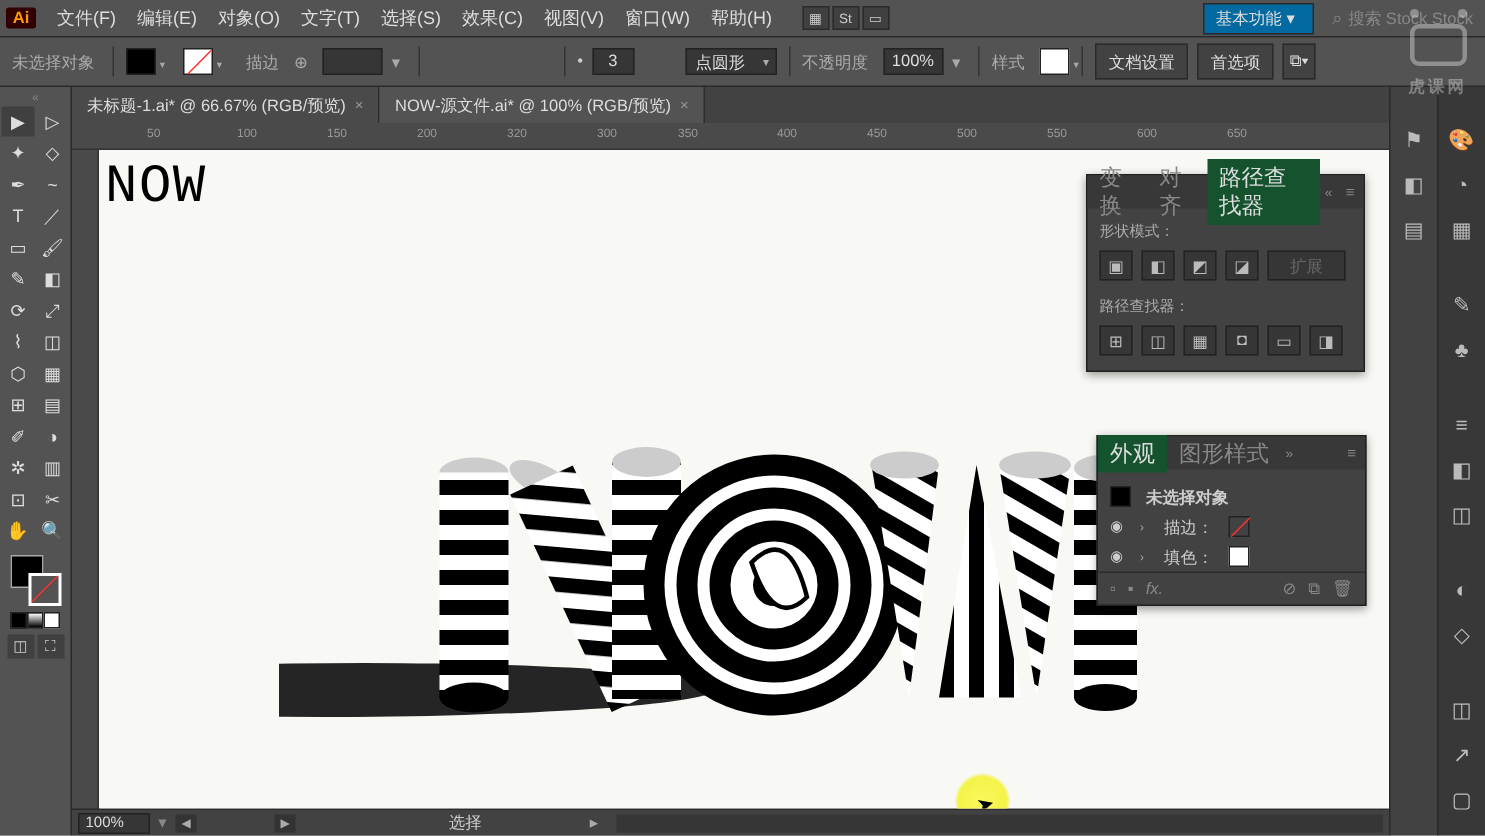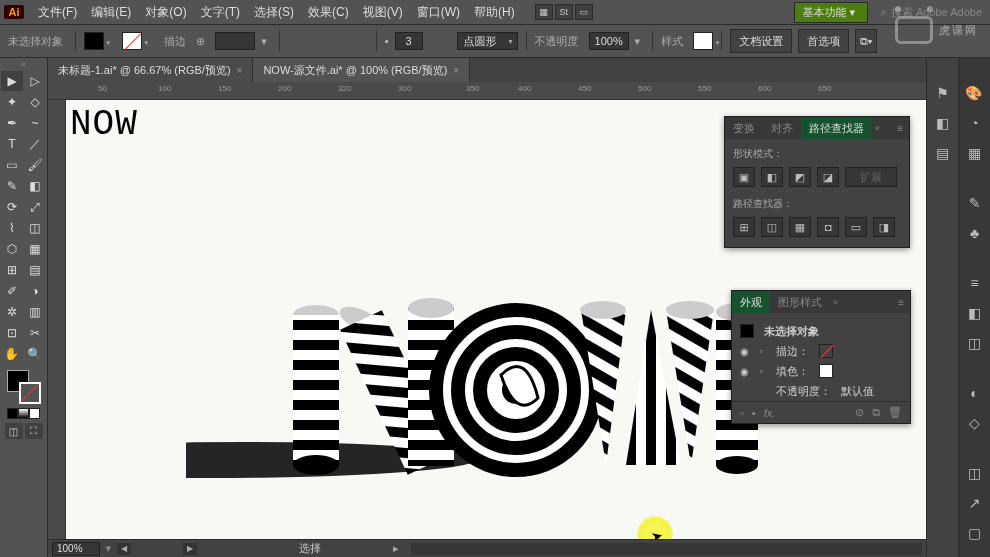--- a/index.html
+++ b/index.html
@@ -7,21 +7,21 @@
 
 
 .app { display: flex; flex-direction: column; height: 100%; }
 
 
 .menubar { height: 24px; background: #535353; display: flex; align-items: center; padding: 0 4px; gap: 2px; }
 .ai-logo { width: 20px; height: 14px; background: #310000; color: #ff9a00; font-weight: bold; display: flex; align-items: center; justify-content: center; border-radius: 2px; font-size: 11px; margin-right: 6px; }
 .menu-item { padding: 3px 6px; color: #ddd; cursor: pointer; font-size: 12px; }
 .menubar-right { margin-left: auto; display: flex; align-items: center; gap: 8px; }
 .icon-btn { width: 18px; height: 16px; background: #404040; border: 1px solid #2a2a2a; display: flex; align-items: center; justify-content: center; color: #ccc; font-size: 9px; }
-.workspace-sel { background: #4d7c0f; padding: 2px 12px 2px 8px; border: 1px solid #2a2a2a; color: #ddd; font-size: 11px; }
+.workspace-sel { background: #0369a1; padding: 2px 12px 2px 8px; border: 1px solid #2a2a2a; color: #ddd; font-size: 11px; }
 .search-stock { display: flex; align-items: center; gap: 4px; background: #535353; padding: 2px 4px; color: #888; }
 .search-stock .mag { font-size: 12px; }
 
 
 .controlbar { height: 34px; background: #535353; border-bottom: 1px solid #2a2a2a; border-top: 1px solid #2a2a2a; display: flex; align-items: center; padding: 0 8px; gap: 6px; }
 .control-label { color: #aaa; margin-right: 4px; }
 .swatch { width: 20px; height: 18px; background: #000; border: 1px solid #222; position: relative; }
 .swatch .dd { position: absolute; right: -7px; top: 6px; font-size: 7px; color: #aaa; }
 .swatch.slash::after { content: ""; position: absolute; width: 22px; height: 1px; background: #ff3030; top: 8px; left: -1px; transform: rotate(-45deg); }
 .swatch.white { background: #fff; }
@@ -77,21 +77,21 @@
 
 
 .right-strip { width: 32px; background: #424242; display: flex; flex-direction: column; align-items: center; padding-top: 26px; gap: 12px; border-left: 1px solid #2a2a2a; }
 .right-strip .ricon { width: 18px; height: 18px; color: #bbb; display: flex; align-items: center; justify-content: center; font-size: 14px; }
 .right-strip-outer { width: 32px; background: #383838; display: flex; flex-direction: column; align-items: center; padding-top: 26px; gap: 12px; border-left: 1px solid #2a2a2a; }
 .right-strip-outer .ricon { width: 18px; height: 18px; color: #bbb; display: flex; align-items: center; justify-content: center; font-size: 14px; }
 
 
 .panel { position: absolute; background: #424242; border: 1px solid #212121; box-shadow: 0 2px 6px rgba(0,0,0,.4); color: #ccc; }
 .panel-tabs { display: flex; align-items: center; height: 22px; background: #383838; }
-.panel-tab { padding: 3px 8px; color: #888; font-size: 11px; }
+.panel-tab { padding: 3px 8px; color: #888; font-size: 15px; }
 .panel-tab.active { background: #14532d; color: #ddd; }
 .panel-tabs .dd { margin-left: auto; padding: 0 6px; font-size: 10px; color: #888; }
 .panel-tabs .min { padding: 0 3px; font-size: 9px; color: #888; }
 .panel-body { padding: 8px; }
 .panel-label { font-size: 10px; color: #aaa; }
 .mode-btns { display: flex; gap: 6px; }
 .mode-btn { width: 22px; height: 20px; background: #363636; border: 1px solid #222; display: flex; align-items: center; justify-content: center; color: #bbb; font-size: 11px; }
 .mode-btn.wide { width: 52px; color: #666; }
 
 .app-panel { position: absolute; left: 731px; top: 290px; width: 180px; }
@@ -100,21 +100,21 @@
 .app-row .sw { width: 14px; height: 14px; background: #000; border: 1px solid #222; }
 .app-row .sw.white { background: #fff; }
 .app-row .sw.slash { background: #424242; position: relative; }
 .app-row .sw.slash::after { content: ""; position: absolute; width: 18px; height: 1px; background: #ff3030; top: 6px; left: -2px; transform: rotate(-45deg); }
 .app-row .eye { width: 10px; color: #ccc; font-size: 10px; }
 .app-row .arr { width: 6px; color: #aaa; font-size: 8px; }
 .app-foot { display: flex; align-items: center; gap: 8px; padding: 4px 8px; border-top: 1px solid #2d2d2d; color: #888; font-size: 12px; }
 .app-foot .spacer { flex: 1; }
 
 
-.watermark { position: absolute; right: 12px; top: 16px; font-size: 30px; color: rgba(255,255,255,.35); font-weight: bold; letter-spacing: 2px; display: flex; align-items: center; gap: 6px; }
+.watermark { position: absolute; right: 12px; top: 16px; font-size: 30px; color: rgba(255,255,255,.35); font-weight: bold; letter-spacing: 2px; display: flex; align-items: flex-end; gap: 6px; flex-direction: column; }
 .watermark .wm-icon { width: 38px; height: 28px; border: 3px solid rgba(255,255,255,.35); border-radius: 6px; position: relative; }
 .watermark .wm-icon::before { content: ""; width: 6px; height: 6px; background: rgba(255,255,255,.35); border-radius: 50%; position: absolute; top: -13px; left: -3px; }
 .watermark .wm-icon::after { content: ""; width: 6px; height: 6px; background: rgba(255,255,255,.35); border-radius: 50%; position: absolute; top: -13px; right: -3px; }
 
 </style>
 </head>
 <body>
 
 <div class="app">
 
@@ -130,21 +130,21 @@
     <div class="menu-item">窗口(W)</div>
     <div class="menu-item">帮助(H)</div>
     <div style="width:10px"></div>
     <div class="icon-btn">▦</div>
     <div class="icon-btn">St</div>
     <div class="icon-btn">▭</div>
     <div class="menubar-right">
       <div class="workspace-sel"><span>基本功能</span> ▾</div>
       <div class="search-stock">
         <span class="mag">⌕</span>
-        <span>搜索 Adobe Adobe</span>
+        <span>搜索 Stock Stock</span>
       </div>
     </div>
   </div>
 
   <div class="controlbar">
     <span class="control-label">未选择对象</span>
     <div class="sep"></div>
     <div class="swatch">
         <span class="dd">▾</span>
       </div>
@@ -240,21 +240,21 @@
           <span class="close">×</span>
         </div>
       </div>
       <div class="ruler-h">
         <span style="left:50px">50</span>
         <span style="left:110px">100</span>
         <span style="left:170px">150</span>
         <span style="left:230px">200</span>
         <span style="left:290px">320</span>
         <span style="left:350px">300</span>
-        <span style="left:418px">350</span>
+        <span style="left:404px">350</span>
         <span style="left:470px">400</span>
         <span style="left:530px">450</span>
         <span style="left:590px">500</span>
         <span style="left:650px">550</span>
         <span style="left:710px">600</span>
         <span style="left:770px">650</span>
       </div>
       <div class="canvas-body">
         <div class="ruler-v"></div>
         <div class="artboard-area">
@@ -397,26 +397,20 @@
       <span class="arr">›</span>
       <span>描边：</span>
       <div class="sw slash"></div>
     </div>
     <div class="app-row">
       <span class="eye">◉</span>
       <span class="arr">›</span>
       <span>填色：</span>
       <div class="sw white"></div>
     </div>
-    <div class="app-row">
-      <span class="eye"></span>
-        <span class="arr"></span>
-      <span>不透明度：</span>
-      <span>默认值</span>
-    </div>
   </div>
   <div class="app-foot">
     <span>▫</span>
     <span>▪</span>
     <span style="font-style:italic">fx.</span>
     <div class="spacer"></div>
     <span>⊘</span>
     <span>⧉</span>
     <span>🗑</span>
   </div>

